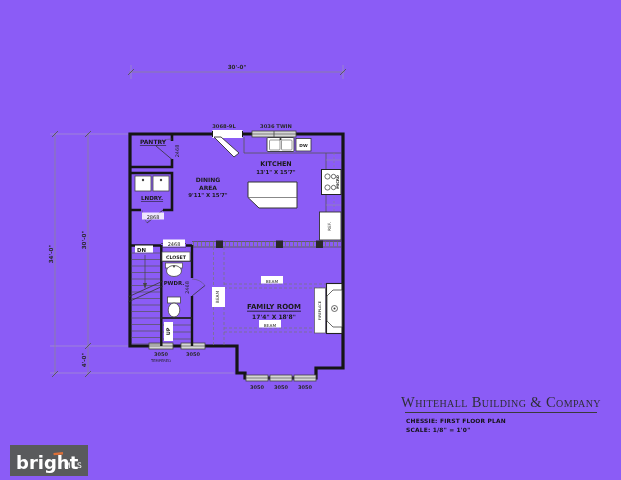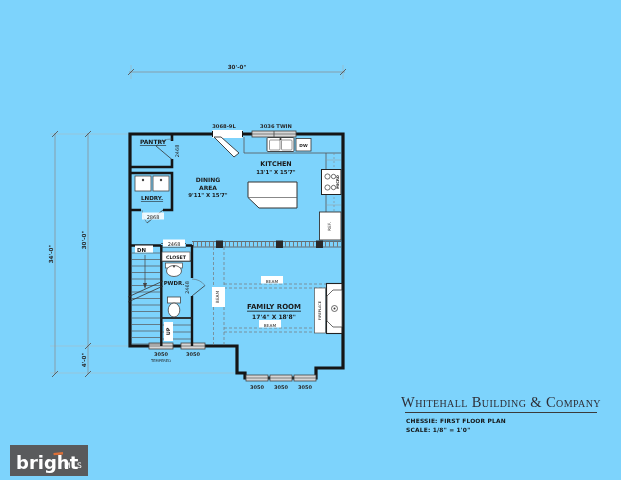--- a/index.html
+++ b/index.html
@@ -1,16 +1,16 @@
 <!DOCTYPE html>
 <html><head>
 <meta charset="utf-8">
 <style>
   html,body{margin:0;padding:0;background:#ffffff;}
-  .canvas{position:relative;width:621px;height:480px;background:#7dd3fc;overflow:hidden;
+  .canvas{position:relative;width:621px;height:480px;background:#8b5cf6;overflow:hidden;
           font-family:"DejaVu Sans", sans-serif;}
   svg{position:absolute;left:0;top:0;}
   text{fill:#1a1a1a;font-family:"DejaVu Sans", sans-serif;}
   .t{font-weight:bold;}
   .dim{fill:#2a2a2a;font-weight:bold;}
   .small{fill:#222;}
   .company{font-family:"Liberation Serif","DejaVu Serif",serif;font-variant:small-caps;
            letter-spacing:0.4px;fill:#2e2e36;}
   .tb{font-weight:bold;fill:#111;letter-spacing:0.2px;}
   .logo-brand{font-weight:bold;fill:#ffffff;}

